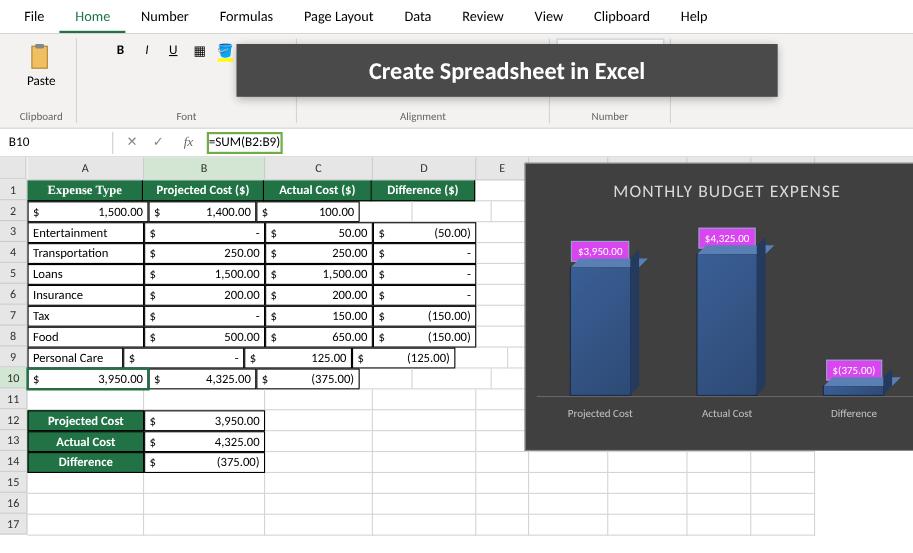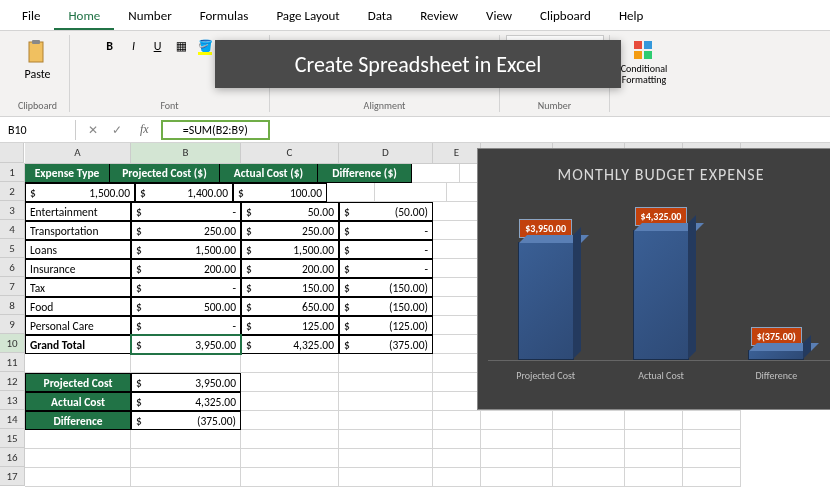--- a/index.html
+++ b/index.html
@@ -16,28 +16,28 @@
 .ribbon-row { display: flex; align-items: center; gap: 2px; }
 .font-box, .size-box { border: 1px solid #ccc; background: #fff; padding: 2px 6px; font-size: 12px; height: 22px; display: flex; align-items: center; }
 .font-box { width: 110px; }
 .size-box { width: 40px; }
 .btn-sm { width: 22px; height: 22px; display: inline-flex; align-items: center; justify-content: center; cursor: pointer; border: 1px solid transparent; }
 .clip-icon { display: flex; flex-direction: column; align-items: center; }
 .clip-icon svg { margin-bottom: 2px; }
 .big-btn { display: flex; flex-direction: column; align-items: center; padding: 4px 6px; cursor: pointer; }
 .color-bar { display: inline-block; width: 14px; height: 3px; }
 
-.overlay-banner { position: absolute; top: 40px; left: 215px; width: 406px; height: 48px; background: #4a4a4a; color: #fff; display: flex; align-items: center; justify-content: center; font-size: 22px; font-weight: 400; z-index: 10; box-shadow: 0 2px 8px rgba(0,0,0,0.3); }
+.overlay-banner { position: absolute; top: 40px; left: 215px; width: 492px; height: 48px; background: #4a4a4a; color: #fff; display: flex; align-items: center; justify-content: center; font-size: 22px; font-weight: 700; z-index: 10; box-shadow: 0 2px 8px rgba(0,0,0,0.3); }
 
 .name-bar { display: flex; align-items: center; border-bottom: 1px solid #d4d4d4; height: 26px; background: #fff; }
-.name-box { width: 76px; border-right: 1px solid #ccc; padding: 3px 8px; font-size: 12px; }
+.name-box { width: 103px; border-right: 1px solid #ccc; padding: 3px 8px; font-size: 12px; }
 .fx-buttons { display: flex; padding: 0 6px; gap: 2px; color: #888; }
 .fx-label { font-style: italic; font-family: serif; color: #666; padding: 0 6px; }
 .formula-input { flex: 1; padding: 3px 6px; }
-.formula-highlight { border: 2px solid #70AD47; padding: 1px 20px; display: inline-block; }
+.formula-highlight { border: 2px solid #70AD47; padding: 1px 0; display: inline-block; }
 
 .grid-area { display: flex; height: calc(503px - 15px - 86px - 26px); }
 .row-headers { background: #e6e6e6; border-right: 1px solid #ccc; }
 .corner { width: 24px; height: 20px; background: #e6e6e6; border-bottom: 1px solid #ccc; border-right: 1px solid #ccc; }
 .row-head { height: 19px; width: 24px; text-align: center; line-height: 19px; font-size: 11px; color: #333; border-bottom: 1px solid #ccc; }
 .row-head.sel { background: #d3e5d3; }
 
 .grid { position: relative; flex: 1; }
 .col-headers { display: flex; background: #e6e6e6; border-bottom: 1px solid #ccc; }
 .col-head { height: 20px; text-align: center; line-height: 20px; font-size: 11px; color: #333; border-right: 1px solid #ccc; }
@@ -50,21 +50,21 @@
 .hdr-green { background: #217346; color: #fff; font-weight: bold; border: 1px solid #000; justify-content: center; }
 .bordered { border: 1px solid #000; }
 .bold { font-weight: bold; }
 .money { display: flex; justify-content: space-between; width: 100%; }
 .selected-cell { outline: 2px solid #217346; outline-offset: -1px; background: #fff; position: relative; }
 
 .chart { position: absolute; left: 452px; top: 5px; width: 368px; height: 262px; background: #404040; border: 1px solid #888; z-index: 5; color: #d0d0d0; display: flex; flex-direction: column; align-items: center; padding: 10px; }
 .chart-title { font-size: 16px; letter-spacing: 1px; color: #d9d9d9; margin: 6px 0 12px; }
 .chart-bars { display: flex; align-items: flex-end; justify-content: space-around; width: 100%; height: 165px; border-bottom: 1px solid #666; }
 .bar-group { display: flex; flex-direction: column; align-items: center; width: 90px; }
-.bar-label-top { background: #c2410c; border: 1px solid #8ca5c4; color: #fff; font-size: 10px; font-weight: bold; padding: 2px 5px; margin-bottom: 4px; }
+.bar-label-top { background: #d946ef; border: 1px solid #8ca5c4; color: #fff; font-size: 10px; font-weight: normal; padding: 2px 5px; margin-bottom: 4px; }
 .bar3d { width: 56px; background: linear-gradient(135deg, #3a5f95, #2e4a76); border: 1px solid #1a2d4a; position: relative; }
 .bar3d::before { content: ''; position: absolute; top: -8px; left: 0; right: -8px; height: 8px; background: #5a7fb5; transform: skewX(-45deg); transform-origin: bottom left; }
 .bar3d::after { content: ''; position: absolute; top: -8px; right: -8px; bottom: 0; width: 8px; background: #243a5e; transform: skewY(-45deg); transform-origin: top left; }
 .bar-cats { display: flex; justify-content: space-around; width: 100%; margin-top: 8px; }
 .bar-cat { font-size: 10px; color: #c0c0c0; text-align: center; width: 90px; }
 </style>
 </head>
 <body>
 
 <div class="ribbon-tabs" id="tabs">
@@ -193,21 +193,21 @@
         <div class="col-head" style="width: 98px;">C</div>
         <div class="col-head" style="width: 94px;">D</div>
         <div class="col-head" style="width: 48px;">E</div>
         <div class="col-head" style="width: 72px;">F</div>
         <div class="col-head" style="width: 72px;">G</div>
         <div class="col-head" style="width: 58px;">H</div>
         <div class="col-head" style="width: 58px;">I</div>
       </div>
     <div class="cells" id="cells">
         <div class="row">
-          <div class="cell hdr" style="width: 85px;">Expense Type</div>
+          <div class="cell hdr" style="width: 105px; font-family: Liberation Serif, serif;">Expense Type</div>
           <div class="cell hdr" style="width: 110px;">Projected Cost ($)</div>
           <div class="cell hdr" style="width: 98px;">Actual Cost ($)</div>
           <div class="cell hdr" style="width: 94px;">Difference ($)</div>
           <div class="cell " style="width: 48px;"></div>
           <div class="cell " style="width: 72px;"></div>
           <div class="cell " style="width: 72px;"></div>
           <div class="cell " style="width: 58px;"></div>
           <div class="cell " style="width: 58px;"></div>
         </div>
         <div class="row">
@@ -385,21 +385,21 @@
               <span>(150.00)</span>
             </span>
           </div>
           <div class="cell " style="width: 48px;"></div>
           <div class="cell " style="width: 72px;"></div>
           <div class="cell " style="width: 72px;"></div>
           <div class="cell " style="width: 58px;"></div>
           <div class="cell " style="width: 58px;"></div>
         </div>
         <div class="row">
-          <div class="cell bordered" style="width: 106px;">Personal Care</div>
+          <div class="cell bordered" style="width: 87px;">Personal Care</div>
           <div class="cell bordered" style="width: 110px;">
             <span class="money">
               <span>$</span>
               <span>-</span>
             </span>
           </div>
           <div class="cell bordered" style="width: 98px;">
             <span class="money">
               <span>$</span>
               <span>125.00</span>
@@ -411,21 +411,20 @@
               <span>(125.00)</span>
             </span>
           </div>
           <div class="cell " style="width: 48px;"></div>
           <div class="cell " style="width: 72px;"></div>
           <div class="cell " style="width: 72px;"></div>
           <div class="cell " style="width: 58px;"></div>
           <div class="cell " style="width: 58px;"></div>
         </div>
         <div class="row">
-          <div class="cell bordered bold" style="width: 106px;">Grand Total</div>
           <div class="cell bordered selected-cell" style="width: 110px;">
             <span class="money">
               <span>$</span>
               <span>3,950.00</span>
             </span>
           </div>
           <div class="cell bordered" style="width: 98px;">
             <span class="money">
               <span>$</span>
               <span>4,325.00</span>

